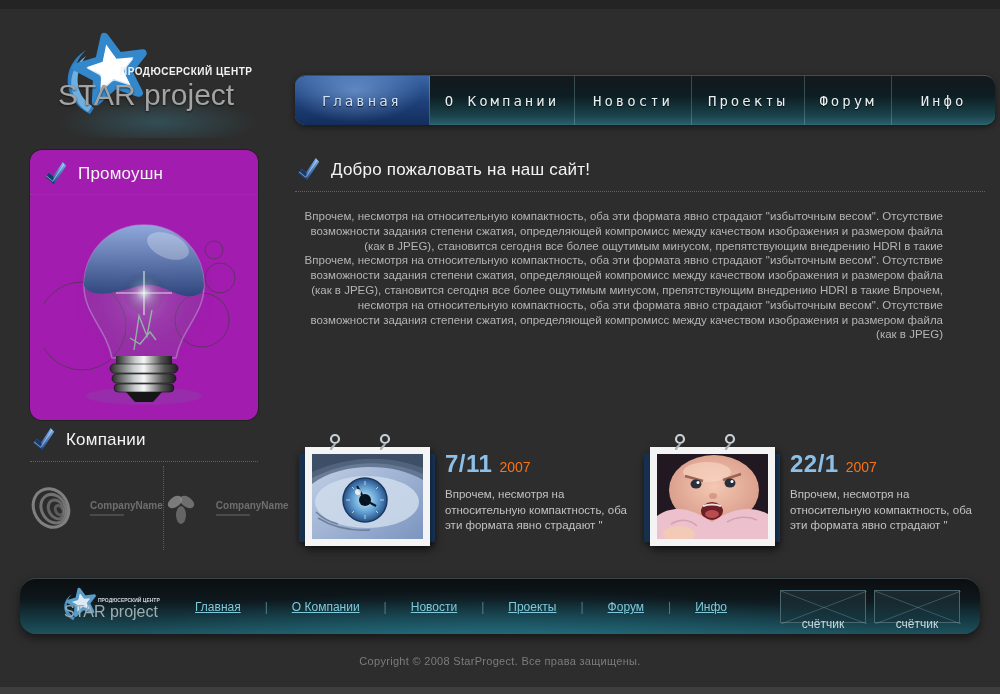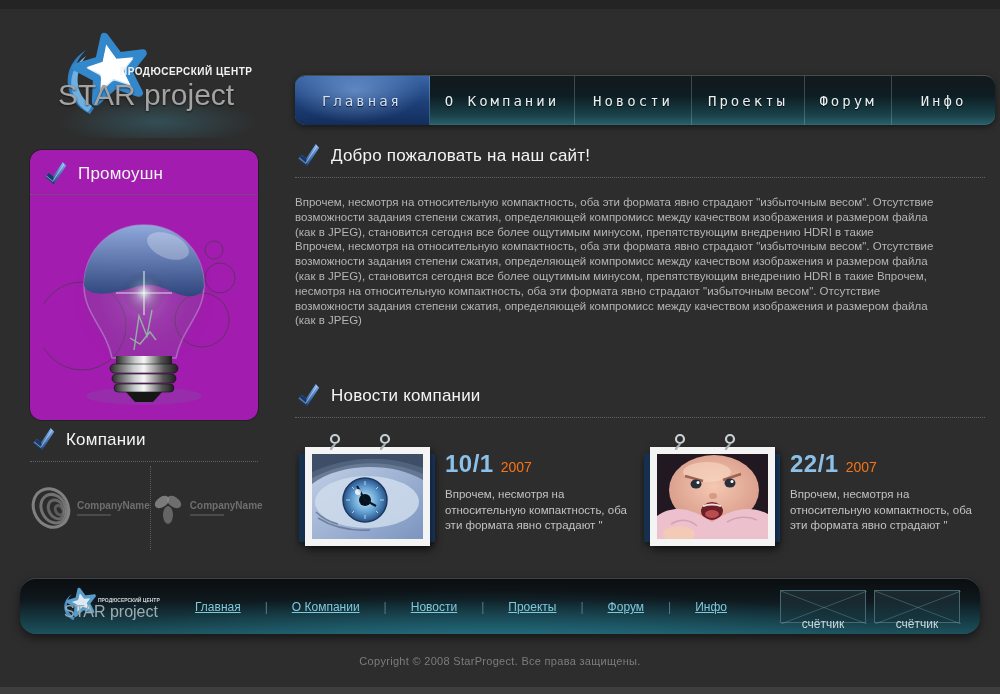--- a/index.html
+++ b/index.html
@@ -39,27 +39,27 @@
   .chk { flex:0 0 auto; }
 
   
   .promo-panel { position:absolute; left:30px; top:150px; width:228px; height:270px;
     background:#a21caf; border-radius:12px; box-shadow:0 0 0 1px rgba(0,0,0,.25); cursor:pointer; }
   .promo-panel .sec-head { padding:12px 10px 8px 12px; }
   .bulb-wrap { position:absolute; left:14px; top:48px; width:200px; height:212px; }
 
   .partners-head { position:absolute; left:30px; top:428px; width:228px; }
   .partners-row { position:absolute; left:30px; top:466px; width:228px; height:84px; display:flex; }
-  .partner { flex:1; display:flex; align-items:center; justify-content:center; gap:5px; cursor:pointer; }
+  .partner { flex:1; display:flex; align-items:center; justify-content:center; gap:18px; cursor:pointer; }
   .partner:last-child { border-left:1px dotted #5c5c5c; }
   .partner-name { font-size:10px; font-weight:bold; color:#6e6e6e; }
   .partner-name .slogan-bar { margin-top:3px; width:34px; height:2px; background:#4a4a4a; }
 
   
-  .welcome { position:absolute; left:295px; top:144px; width:690px; }
+  .welcome { position:absolute; left:295px; top:158px; width:690px;text-align:right; }
   .welcome p { margin-top:17px; width:648px; font-size:11.5px; line-height:14.8px; color:#b4b4b4; }
   .welcome p + p { margin-top:0; }
   .news-head { position:absolute; left:295px; top:384px; width:690px; }
   .news-row { position:absolute; left:295px; top:438px; width:690px; display:flex; }
   .news-item { position:relative; width:345px; height:120px; }
   .photo-back { position:absolute; left:4px; top:16px; width:136px; height:88px; border-radius:2px;
     background:linear-gradient(90deg,#16304f,#2d5c8f 30%,#1a3a62); box-shadow:0 3px 6px rgba(0,0,0,.5); }
   .photo { position:absolute; left:10px; top:9px; width:125px; height:99px; background:#f4f4f4;
     padding:7px; box-shadow:2px 4px 8px rgba(0,0,0,.55); cursor:pointer; }
   .photo svg { display:block; }
@@ -248,30 +248,20 @@
           <polygon points="3,14 7,10 11,14 11,22" fill="#163a6e"></polygon>
           <polyline points="4,13 10,19 23,3" fill="none" stroke="rgba(255,255,255,.45)" stroke-width="1"></polyline>
         </g>
       </svg>
       <span class="txt">Добро пожаловать на наш сайт!</span>
     </div>
     <p>Впрочем, несмотря на относительную компактность, оба эти формата явно страдают "избыточным весом". Отсутствие возможности задания степени сжатия, определяющей компромисс между качеством изображения и размером файла (как в JPEG), становится сегодня все более ощутимым минусом, препятствующим внедрению HDRI в такие</p>
     <p>Впрочем, несмотря на относительную компактность, оба эти формата явно страдают "избыточным весом". Отсутствие возможности задания степени сжатия, определяющей компромисс между качеством изображения и размером файла (как в JPEG), становится сегодня все более ощутимым минусом, препятствующим внедрению HDRI в такие Впрочем, несмотря на относительную компактность, оба эти формата явно страдают "избыточным весом". Отсутствие возможности задания степени сжатия, определяющей компромисс между качеством изображения и размером файла (как в JPEG)</p>
   </div>
 
-  <div class="news-head sec-head">
-    <svg class="chk" width="26" height="24" viewBox="0 0 26 24">
-      <g transform="rotate(-6 13 12)">
-        <polygon points="3,14 7,10 11,14 22,1 25,5 11,22" fill="url(#g-chk)"></polygon>
-        <polygon points="3,14 7,10 11,14 11,22" fill="#163a6e"></polygon>
-        <polyline points="4,13 10,19 23,3" fill="none" stroke="rgba(255,255,255,.45)" stroke-width="1"></polyline>
-      </g>
-    </svg>
-    <span class="txt">Новости компании</span>
-  </div>
 
   <div class="news-row">
 
     <div class="news-item">
       <div class="photo-back"></div>
       <div class="photo">
         <svg width="111" height="85" viewBox="0 0 111 85">
           <rect width="111" height="85" fill="url(#g-eyebg)"></rect>
           <path d="M0,0 H111 V20 C75,4 35,6 0,24 Z" fill="#3d4e66"></path>
           <path d="M0,30 C28,8 82,8 111,26 L111,14 C75,0 35,2 0,18 Z" fill="#556882" opacity=".8"></path>
@@ -289,21 +279,21 @@
       <svg class="clip c1" width="16" height="20" viewBox="0 0 16 20">
         <circle cx="8" cy="6" r="4" fill="none" stroke="#c9d1d4" stroke-width="2.2"></circle>
         <path d="M8,10 C8,14 4,13 4,17" fill="none" stroke="#aab4b8" stroke-width="2.2"></path>
       </svg>
       <svg class="clip c2" width="16" height="20" viewBox="0 0 16 20">
         <circle cx="8" cy="6" r="4" fill="none" stroke="#c9d1d4" stroke-width="2.2"></circle>
         <path d="M8,10 C8,14 4,13 4,17" fill="none" stroke="#aab4b8" stroke-width="2.2"></path>
       </svg>
       <div class="news-txt">
         <div>
-          <span class="news-date">10/1</span><span class="news-year">2007</span>
+          <span class="news-date">7/11</span><span class="news-year">2007</span>
         </div>
         <div class="news-body">Впрочем, несмотря на относительную компактность, оба эти формата явно страдают "</div>
       </div>
     </div>
 
     <div class="news-item">
       <div class="photo-back"></div>
       <div class="photo">
         <svg width="111" height="85" viewBox="0 0 111 85">
           <rect width="111" height="85" fill="#221821"></rect>

